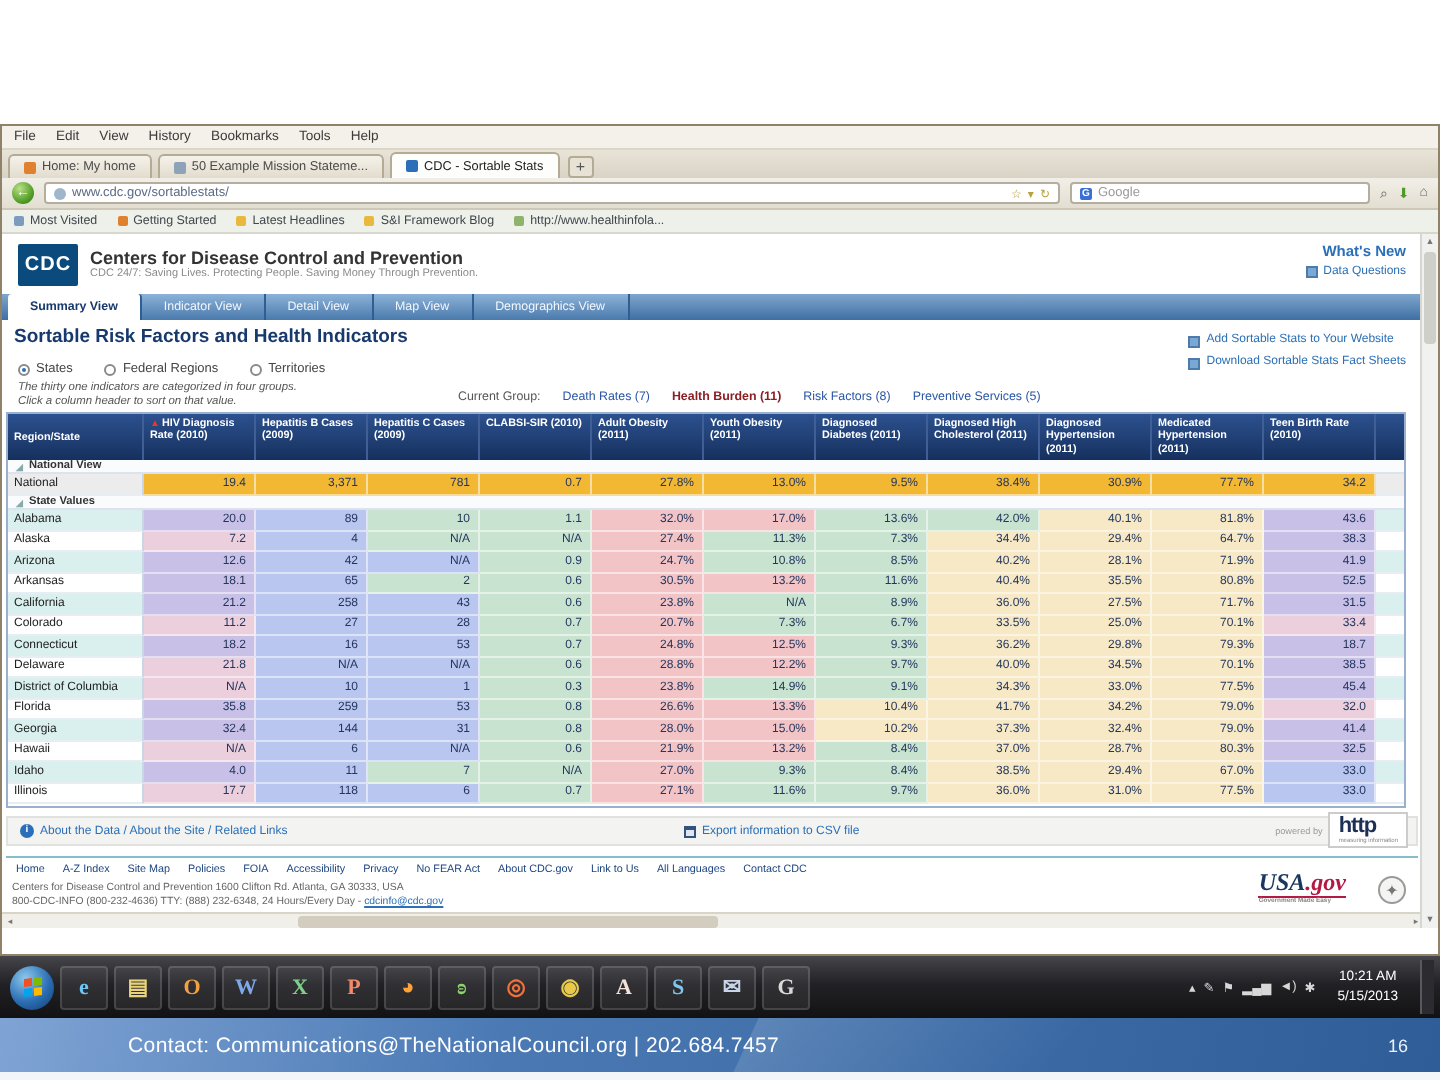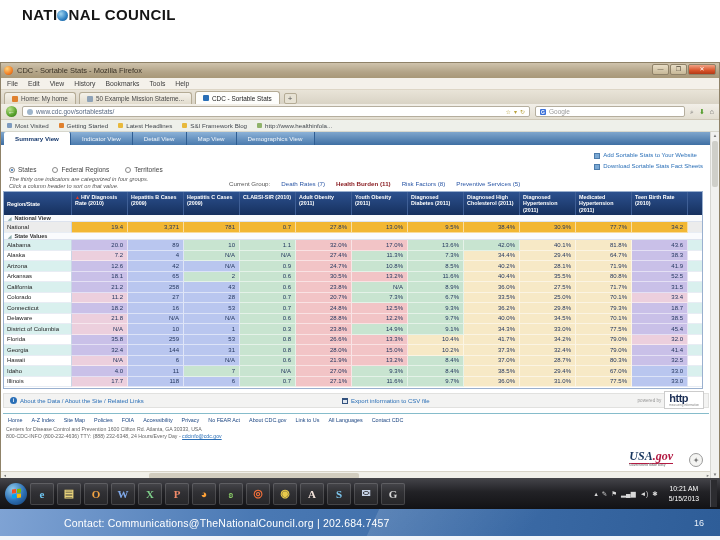--- a/index.html
+++ b/index.html
@@ -170,34 +170,24 @@
     background:linear-gradient(115deg, rgba(255,255,255,.14), rgba(255,255,255,0) 60%); transform:skewX(-25deg); }
   .contact { margin-left:48px; color:#fff; font-size:10.5px; letter-spacing:.2px; }
   .pagenum { margin-left:auto; color:#eaf1f9; font-size:9px; }
   .bottom-strip { position:absolute; top:536px; left:0; width:720px; height:4px; background:#f2f5f9; }
 </style>
 </head>
 <body>
 
 <div class="slide-header">
   <div class="nc-logo">
-    <div class="nc1"><span>NATI</span><span class="globe"></span><span>NAL COUNCIL</span></div>
   </div>
 </div>
 
 <div class="browser">
-  <div class="titlebar">
-    <span class="fx-badge"></span>
-    <span class="tb-title">CDC - Sortable Stats - Mozilla Firefox</span>
-    <span class="win-buttons">
-      <span class="winbtn">—</span>
-      <span class="winbtn">❐</span>
-      <span class="winbtn close">✕</span>
-    </span>
-  </div>
   <div class="menubar">
       <span class="menu-item">File</span>
       <span class="menu-item">Edit</span>
       <span class="menu-item">View</span>
       <span class="menu-item">History</span>
       <span class="menu-item">Bookmarks</span>
       <span class="menu-item">Tools</span>
       <span class="menu-item">Help</span>
     </div>
   <div class="tabbar">
@@ -251,30 +241,43 @@
         <span class="bmdot" style="background: rgb(232, 185, 60);"></span>
         <span>S&amp;I Framework Blog</span>
       </span>
       <span class="bm">
         <span class="bmdot" style="background: rgb(143, 179, 106);"></span>
         <span>http://www.healthinfola...</span>
       </span>
     </div>
 
   <div class="content">
+    <div class="cdc-header">
+      <div class="cdc-logo">CDC</div>
+      <div>
+        <div class="site-name">Centers for Disease Control and Prevention</div>
+        <div class="site-tag">CDC 24/7: Saving Lives. Protecting People. Saving Money Through Prevention.</div>
+      </div>
+      <div class="whats-new">What's New</div>
+      <div class="data-q">
+        <span class="sq-ico"></span>
+        <span>Data Questions</span>
+      </div>
+    </div>
 
     <div class="navbar">
         <div class="navtab active">Summary View</div>
         <div class="navtab">Indicator View</div>
         <div class="navtab">Detail View</div>
         <div class="navtab">Map View</div>
         <div class="navtab">Demographics View</div>
       </div>
 
     <div class="section">
+      <div class="sec-title">Sortable Risk Factors and Health Indicators</div>
       <div class="side-links">
         <div class="row">
             <span class="sq-ico"></span>
             <span>Add Sortable Stats to Your Website</span>
           </div>
         <div class="row">
             <span class="sq-ico"></span>
             <span>Download Sortable Stats Fact Sheets</span>
           </div>
       </div>

